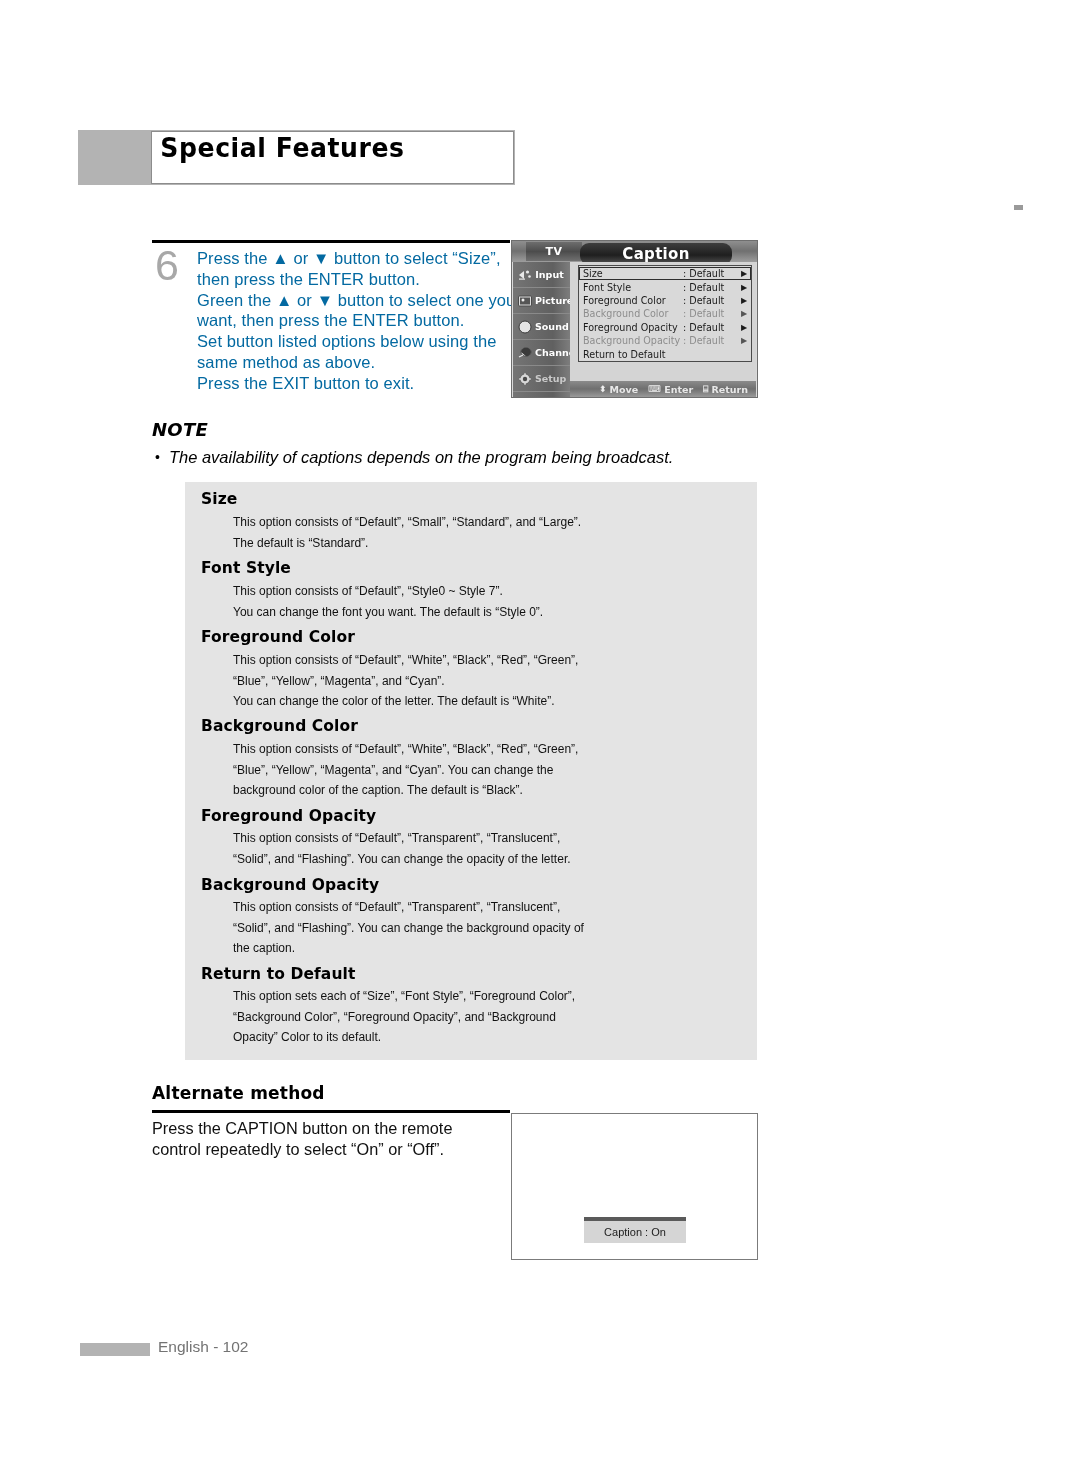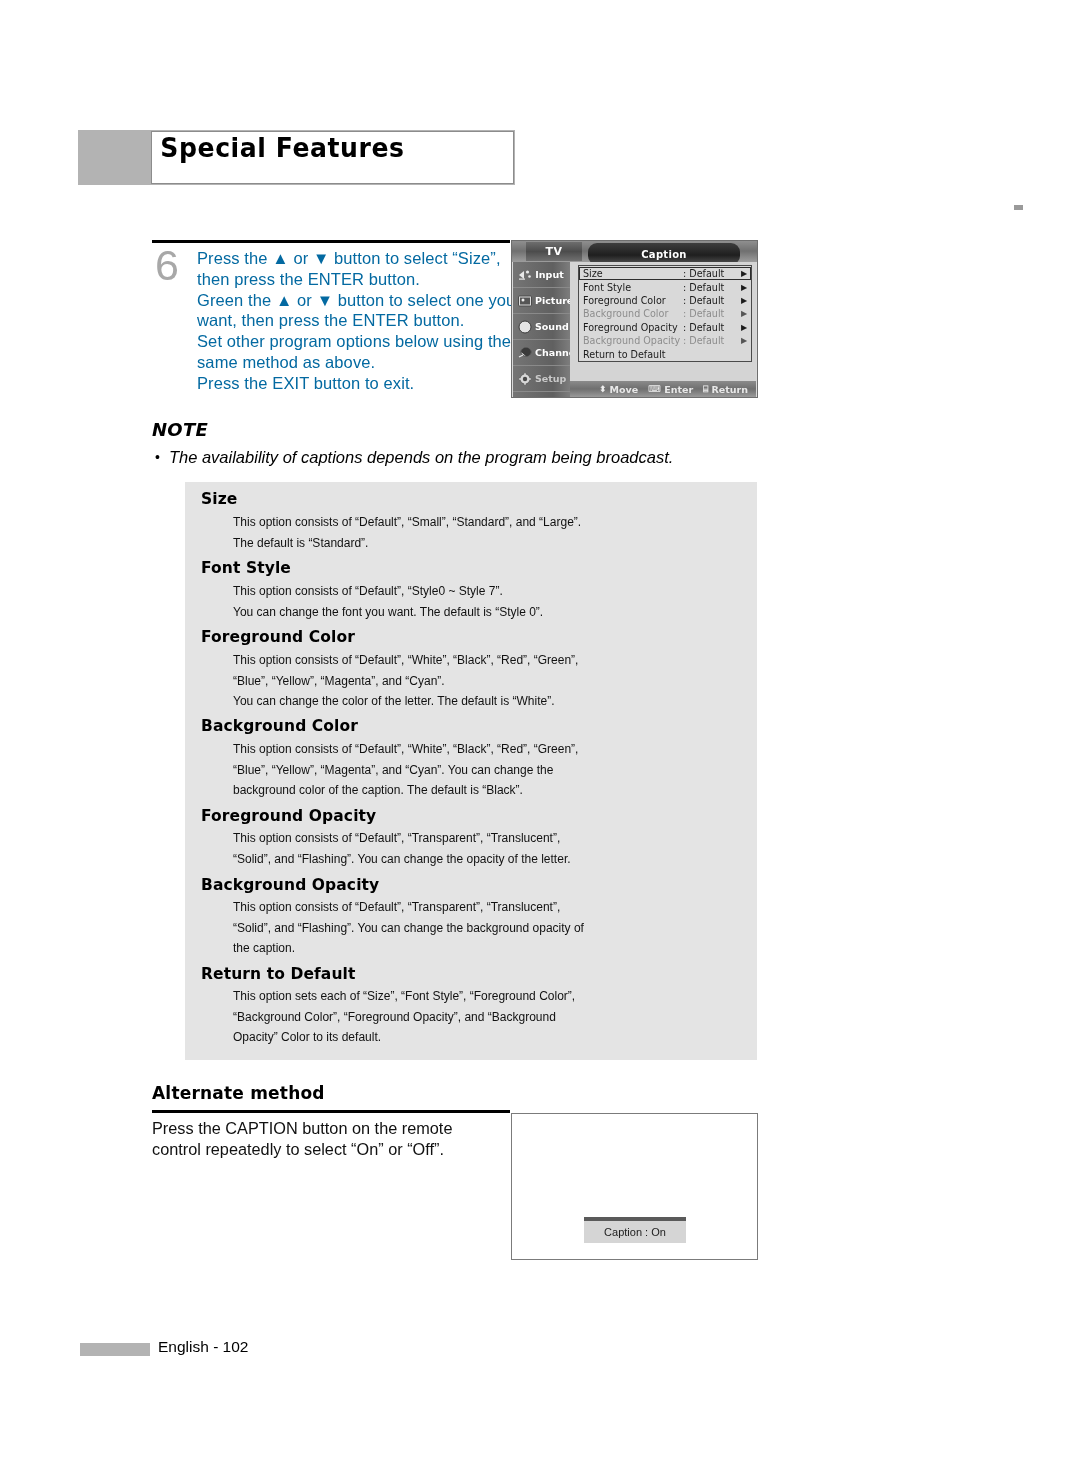--- a/index.html
+++ b/index.html
@@ -113,26 +113,26 @@
     background: linear-gradient(#6d6d6d, #4c4c4c 50%, #707070);
     color: #ffffff;
     font-size: 11px;
     font-weight: bold;
     display: flex; align-items: center; justify-content: center;
     letter-spacing: 0.4px;
     margin-left: 12px;
   }
   #osd-title-pill {
     position: absolute;
-    left: 76px; top: 2px;
+    left: 68px; top: 2px;
     width: 152px; height: 22px;
     border-radius: 9px;
     background: linear-gradient(#3d3d3d, #1f1f1f 55%, #555555);
     color: #ffffff;
-    font-size: 10px;
+    font-size: 15px;
     font-weight: bold;
     display: flex; align-items: center; justify-content: center;
     letter-spacing: 0.3px;
   }
 
   #osd-side {
     position: absolute;
     left: 1px; top: 21px;
     width: 57px; bottom: 0;
     background: linear-gradient(90deg,#757575,#606060 70%,#7d7d7d);
@@ -328,41 +328,41 @@
     top: 1343px;
     width: 70px;
     height: 13px;
     background: #b3b3b3;
   }
   #footer-text {
     position: absolute;
     left: 158px;
     top: 1338px;
     font-size: 15.5px;
-    color: #000000;
+    color: #737373;
   }
 </style>
 </head>
 <body>
 
 <div id="page-header">
   <div id="header-title-box">
     <span id="header-title-text">Special Features</span>
   </div>
 </div>
 <div class="faint-mark"></div>
 
 <div id="step-rule"></div>
 <div id="step-number">6</div>
 <div id="step-text">
   <span class="ln">Press the ▲ or ▼ button to select “Size”,</span>
   <span class="ln">then press the ENTER button.</span>
   <span class="ln">Green the ▲ or ▼ button to select one you</span>
   <span class="ln">want, then press the ENTER button.</span>
-  <span class="ln">Set other program options below using the</span>
+  <span class="ln">Set button listed options below using the</span>
   <span class="ln">same method as above.</span>
   <span class="ln">Press the EXIT button to exit.</span>
 </div>
 
 <div id="osd">
   <div id="osd-topbar"></div>
   <div id="osd-tv-tab">TV</div>
   <div id="osd-title-pill">Caption</div>
 
   <div id="osd-side">

